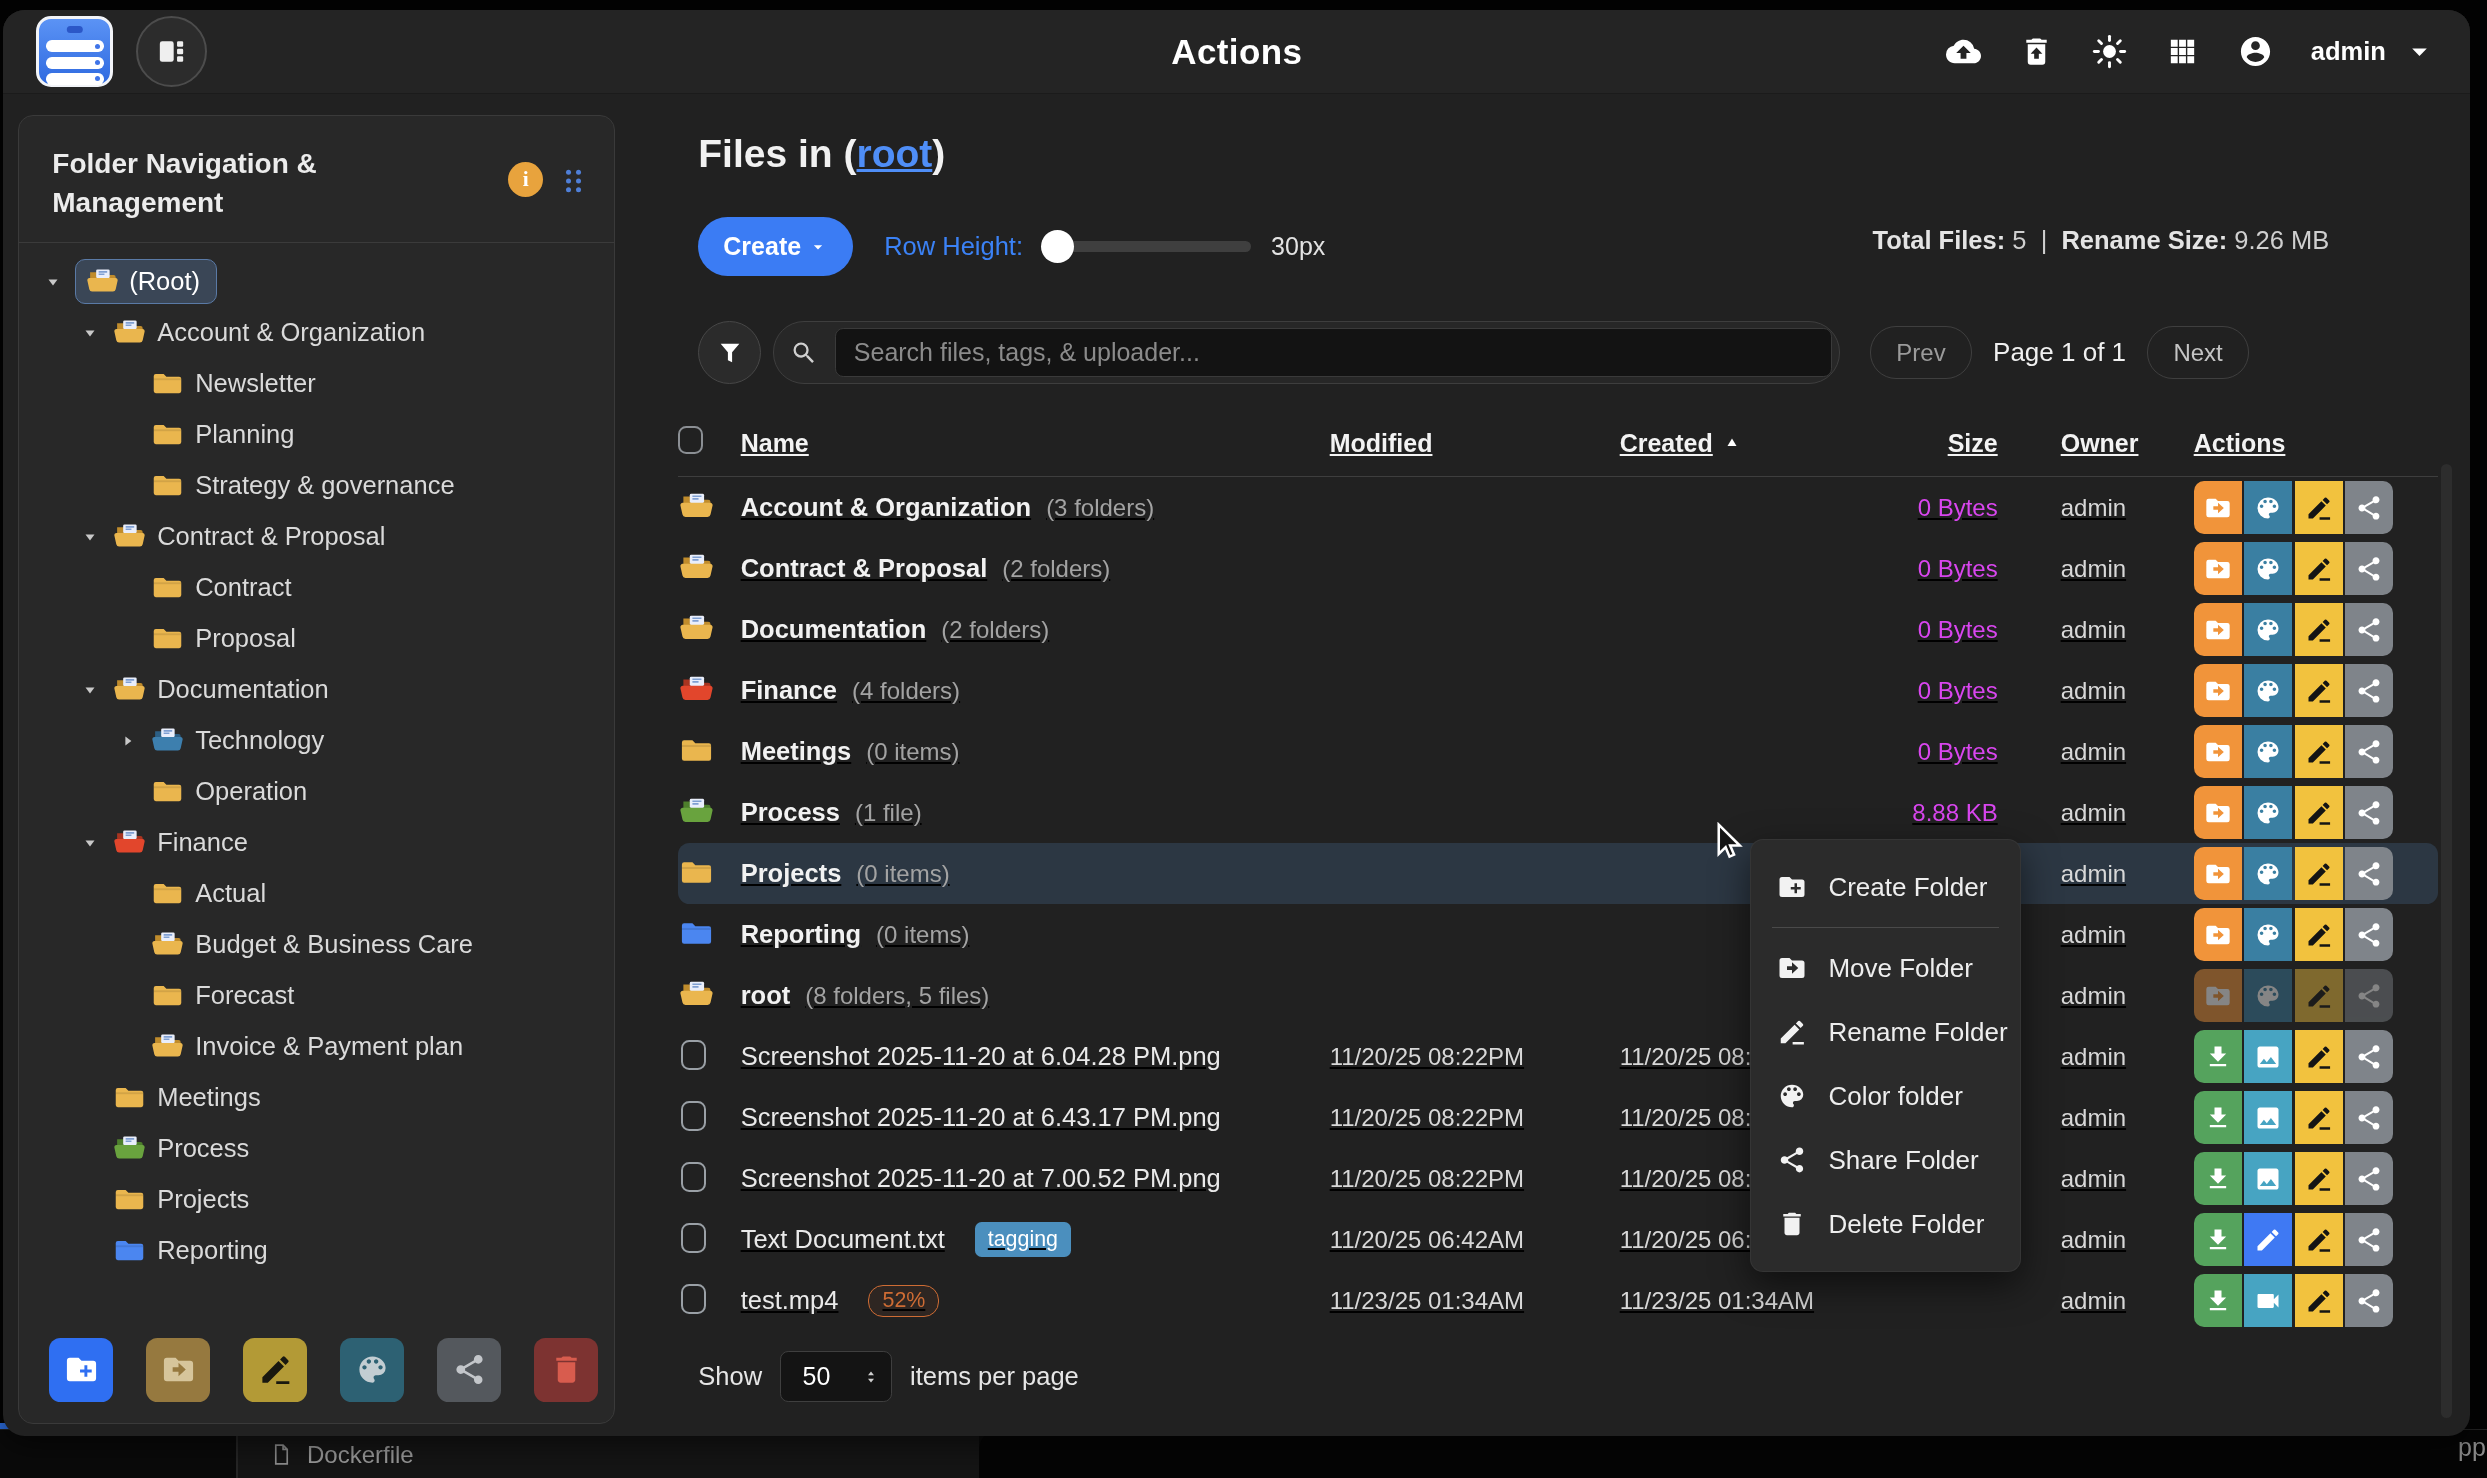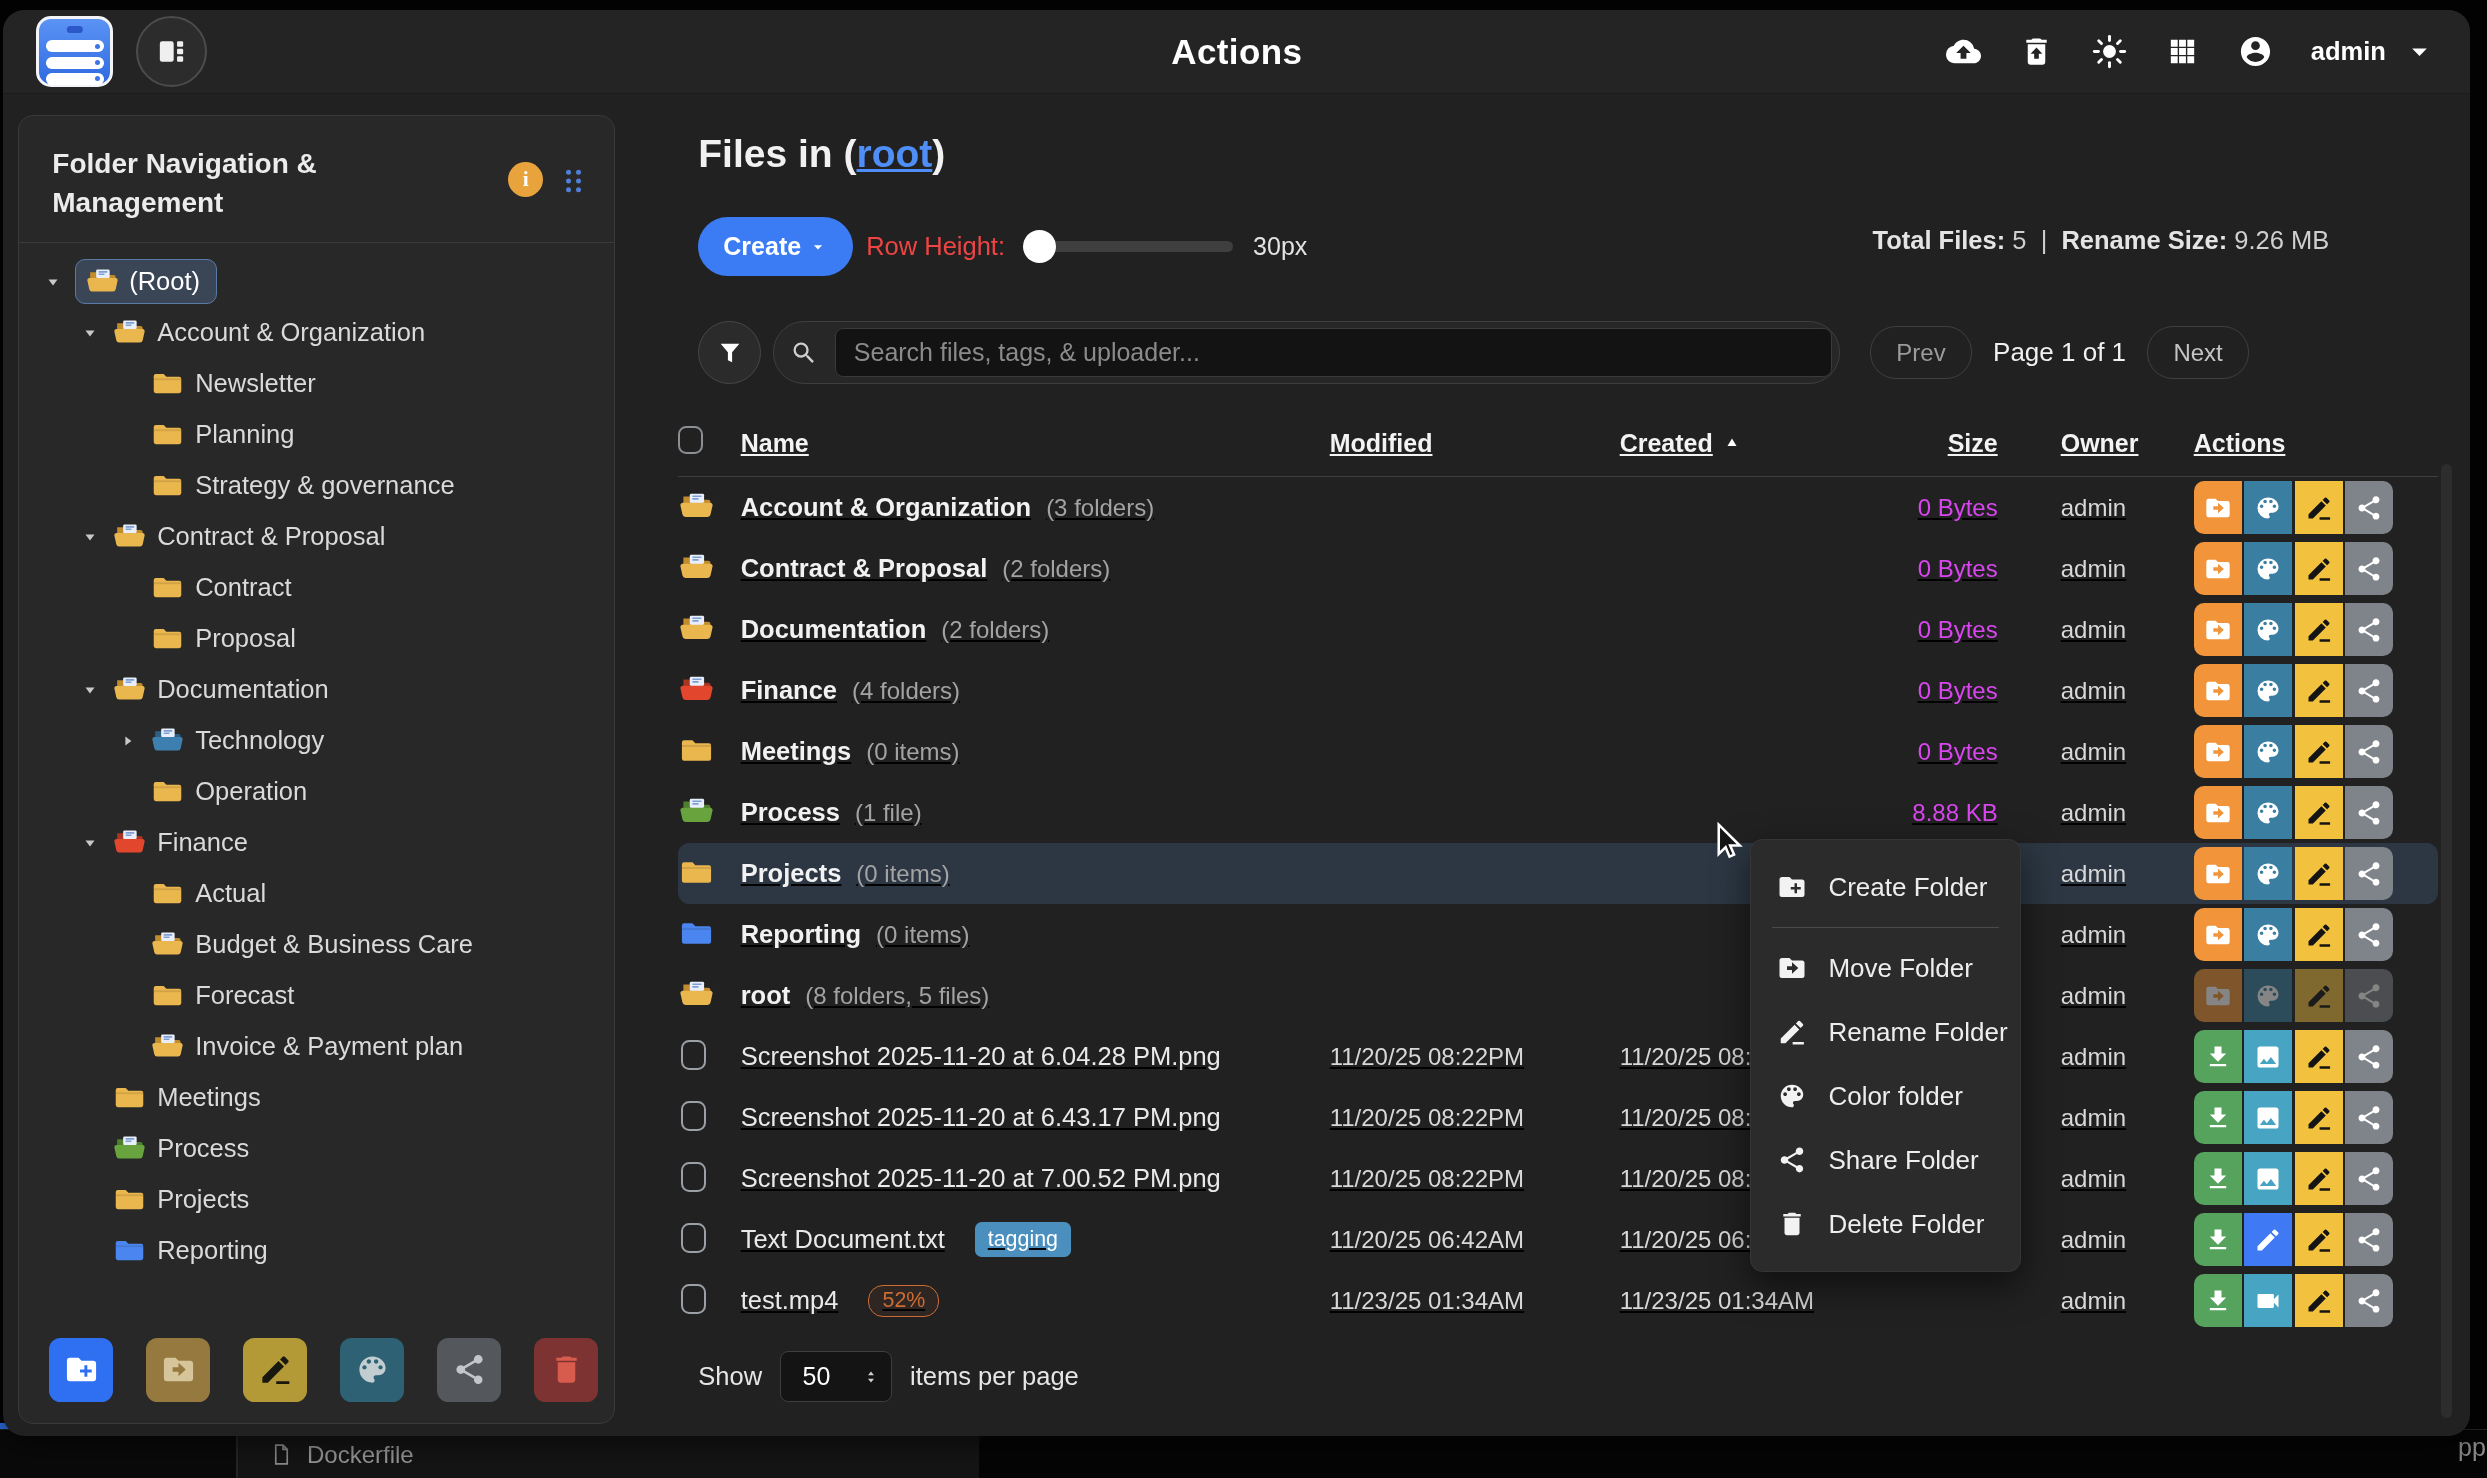--- a/index.html
+++ b/index.html
@@ -49,21 +49,21 @@
   #sidebar-footer{position:absolute;left:30px;bottom:21.4px;display:flex;gap:33px;}
   .sf-btn{width:64px;height:64px;border-radius:11.5px;display:flex;align-items:center;justify-content:center;border:none;}
   .sf-btn svg{width:35px;height:35px;}
   
   #main{position:absolute;left:658px;top:84px;width:1809px;height:1342px;}
   #page-heading{position:absolute;left:37px;top:38px;font-size:39px;font-weight:700;color:#f1f1f1;}
   #page-heading .lnk{color:#4f8ef7;text-decoration:underline;}
   #create-row{position:absolute;left:37px;top:123px;height:59px;display:flex;align-items:center;}
   #create-btn{height:59px;padding:0 25px;border-radius:30px;background:var(--accent-blue);color:#fff;font-size:25px;font-weight:700;border:none;display:flex;align-items:center;gap:7px;}
   #create-btn svg{width:20px;height:20px;}
-  #rh-label{margin-left:13px;font-size:25.5px;color:#ef4444;}
+  #rh-label{margin-left:31px;font-size:25.5px;color:#3b82f6;}
   #rh-track{position:relative;width:207px;height:11.5px;border-radius:5.8px;background:#3f3f3f;margin:0 8.2px 0 21.4px;}
   #rh-thumb{position:absolute;left:-3.3px;top:-10.7px;width:33px;height:33px;border-radius:50%;background:#fff;}
   #rh-value{font-size:25px;color:#e3e3e3;margin-left:11.5px;}
   #totals{position:absolute;right:141px;top:132px;font-size:25.5px;color:#cfcfcf;}
   #totals b{color:#e4e4e4;}
   #search-row{position:absolute;left:37px;top:227px;height:63px;display:flex;align-items:center;}
   #filter-btn{width:63px;height:63px;border-radius:50%;background:#2b2b2b;border:0.8px solid #474747;color:#fff;display:flex;align-items:center;justify-content:center;}
   #filter-btn svg{width:28px;height:28px;}
   #search-pill{margin-left:11.5px;width:1067px;height:63px;border-radius:31px;border:0.8px solid #3e3e3e;background:#272727;display:flex;align-items:center;overflow:hidden;}
   #search-mag{width:61px;display:flex;align-items:center;justify-content:center;color:#cfcfcf;}

